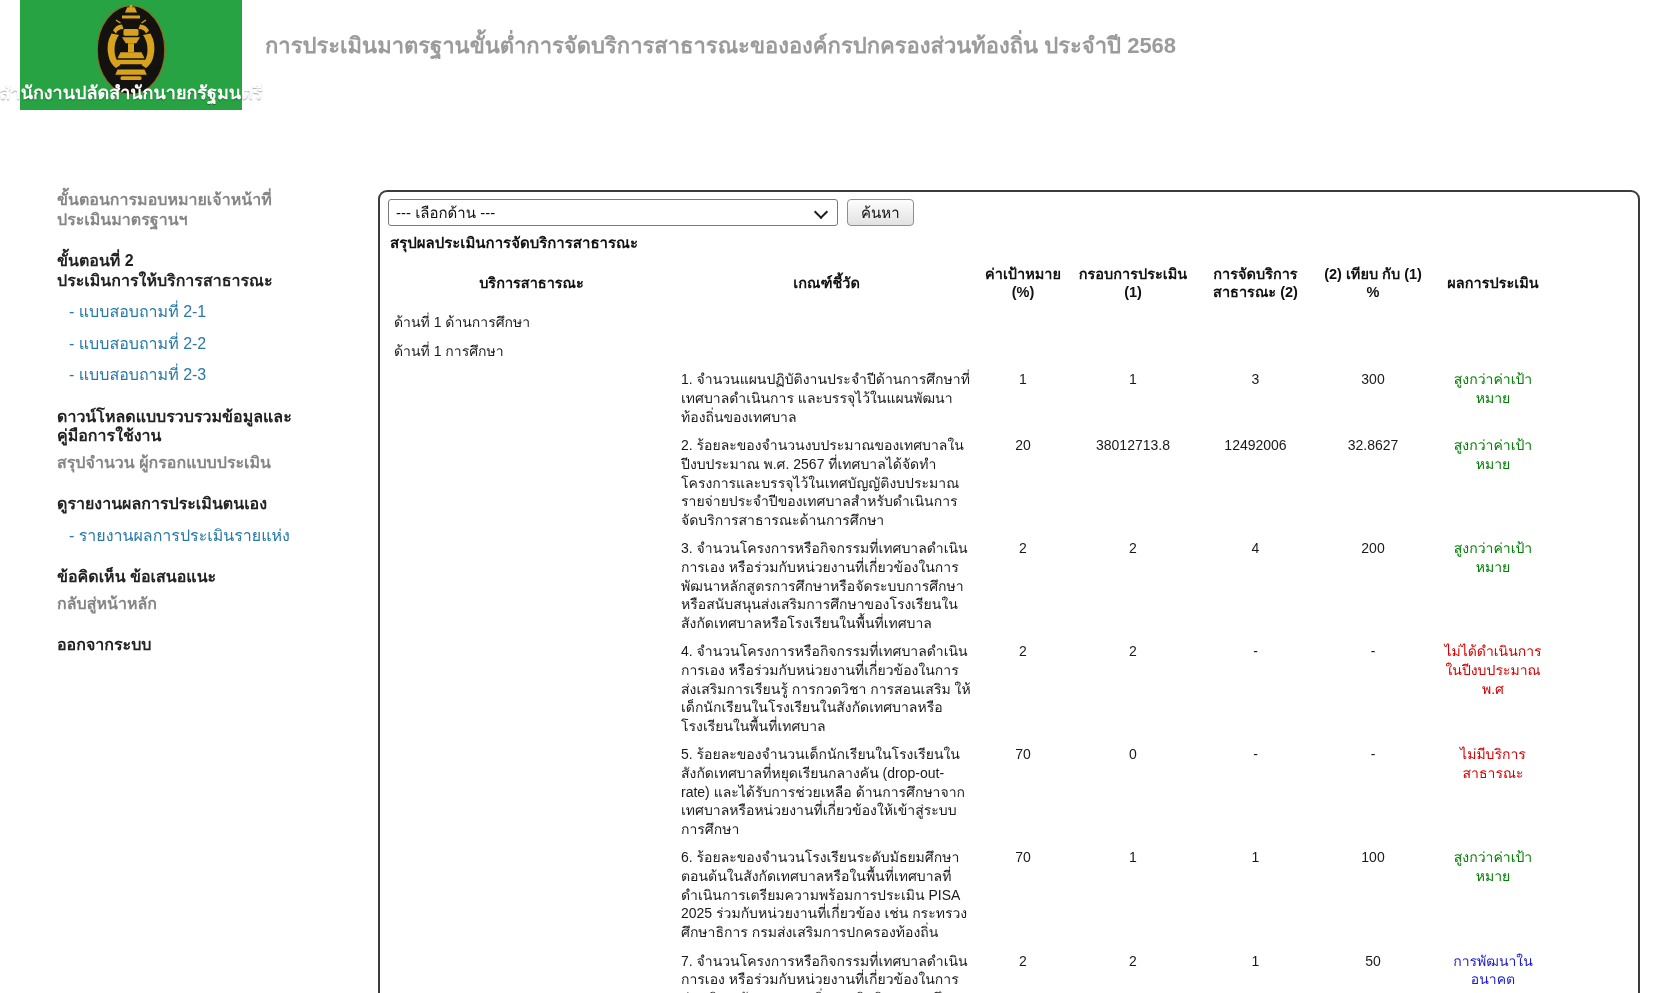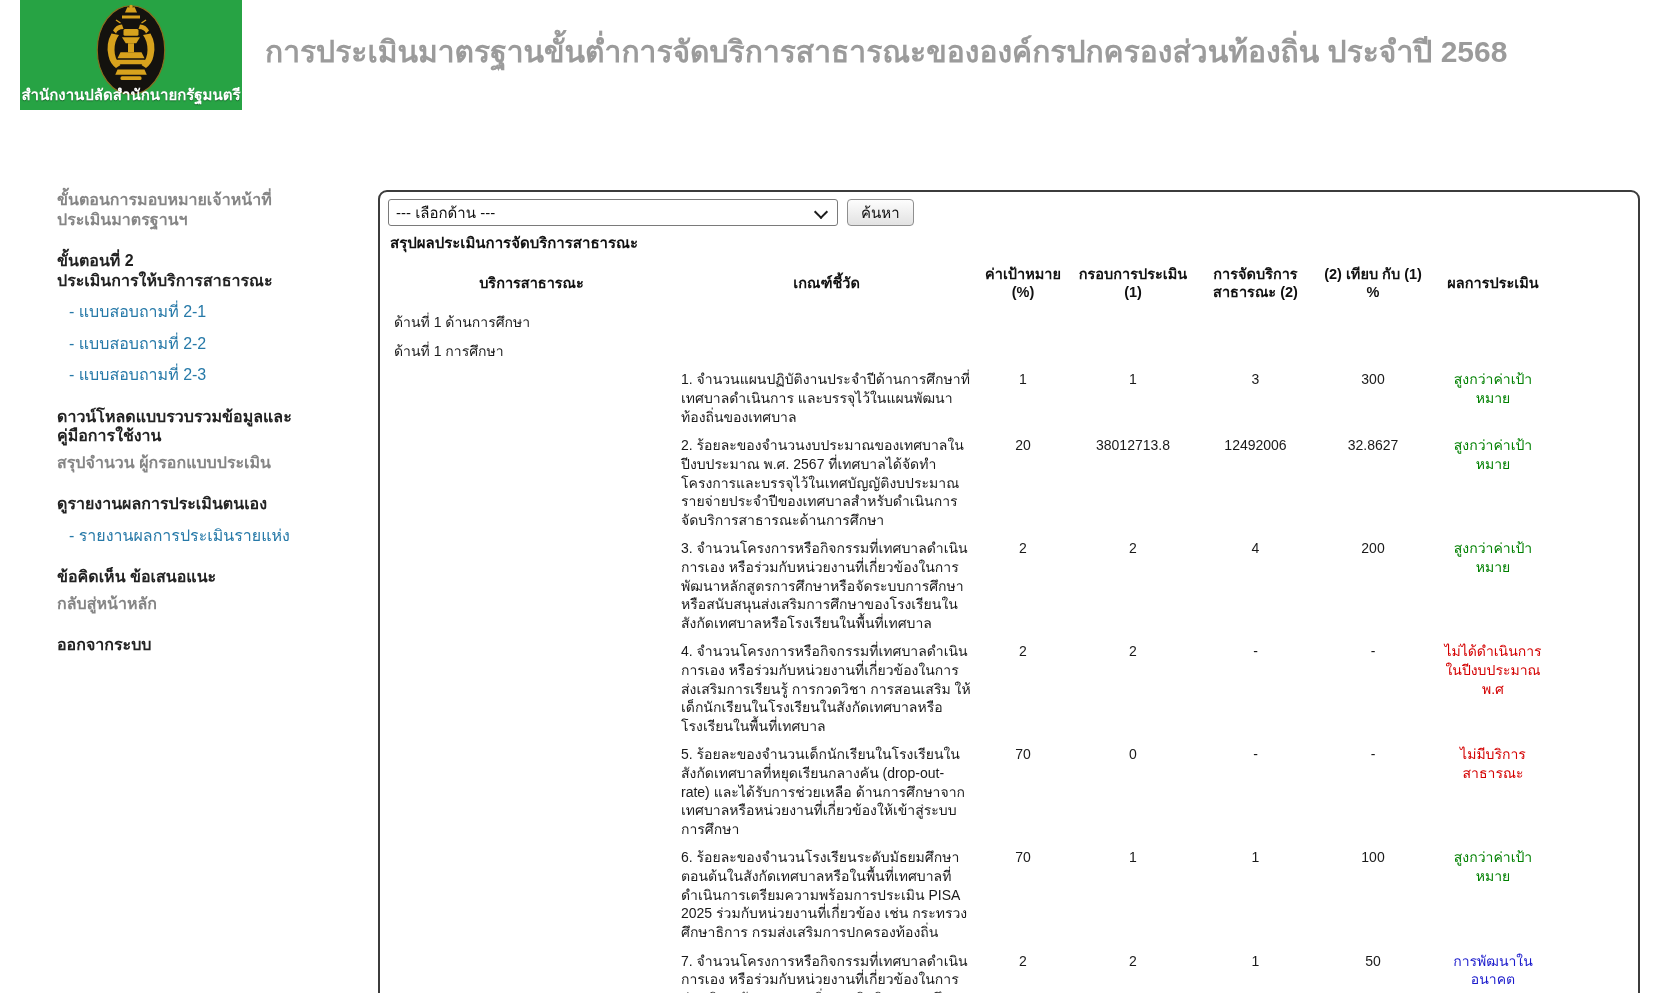--- a/index.html
+++ b/index.html
@@ -9,26 +9,26 @@
     font-family:"Liberation Sans","DejaVu Sans",sans-serif;
     color:#1a1a1a;
   }
   
   .logo-box{
     position:absolute;left:20px;top:0;width:222px;height:110px;
     display:flex;flex-direction:column;align-items:center;justify-content:flex-end;
   }
   .logo-emblem{position:absolute;top:2px;left:50%;transform:translateX(-50%);}
   .logo-agency{
-    position:relative;z-index:2;color:#ffffff;font-weight:bold;font-size:15px;
+    position:relative;z-index:2;color:#ffffff;font-weight:bold;font-size:18px;
     padding-bottom:3px;white-space:nowrap;text-shadow:0 1px 1px rgba(0,0,0,.35);
   }
   .page-title{
     position:absolute;left:265px;top:28px;width:1250px;
-    font-size:30px;font-weight:bold;color:#9b9b9b;
+    font-size:22px;font-weight:bold;color:#9b9b9b;
   }
   
   .sidebar{position:absolute;left:57px;top:190px;width:308px;font-size:16px;line-height:1.22;}
   .sb-item{white-space:pre-line;margin:0 0 7px 0;cursor:pointer;}
   .sb-item.muted{color:#858585;font-weight:bold;}
   .sb-item.strong{color:#222222;font-weight:bold;margin-top:22px;}
   .sb-item.link{padding-left:12px;margin:12px 0 4px 0;}
   
   .panel{
     position:absolute;left:378px;top:190px;width:1262px;height:1400px;

